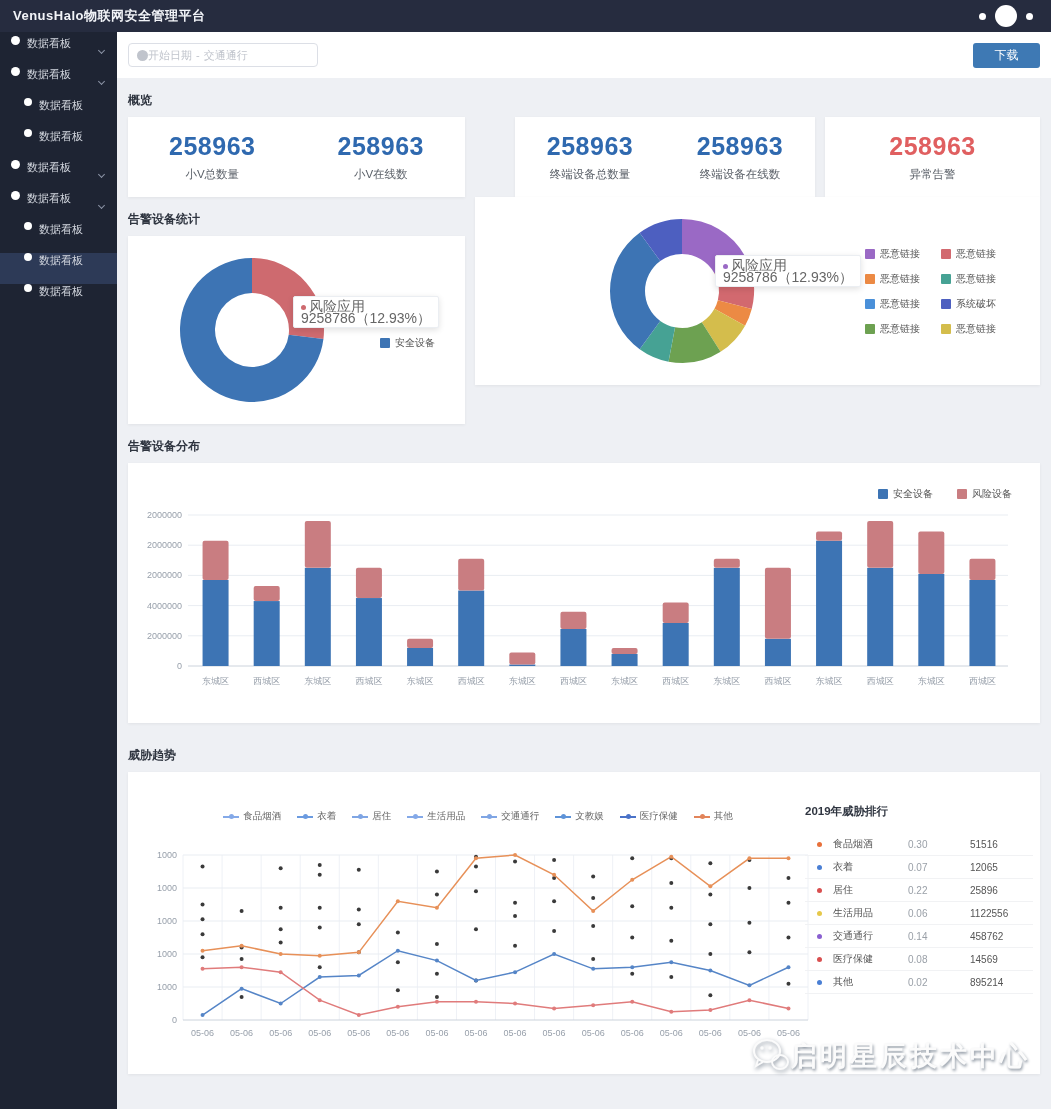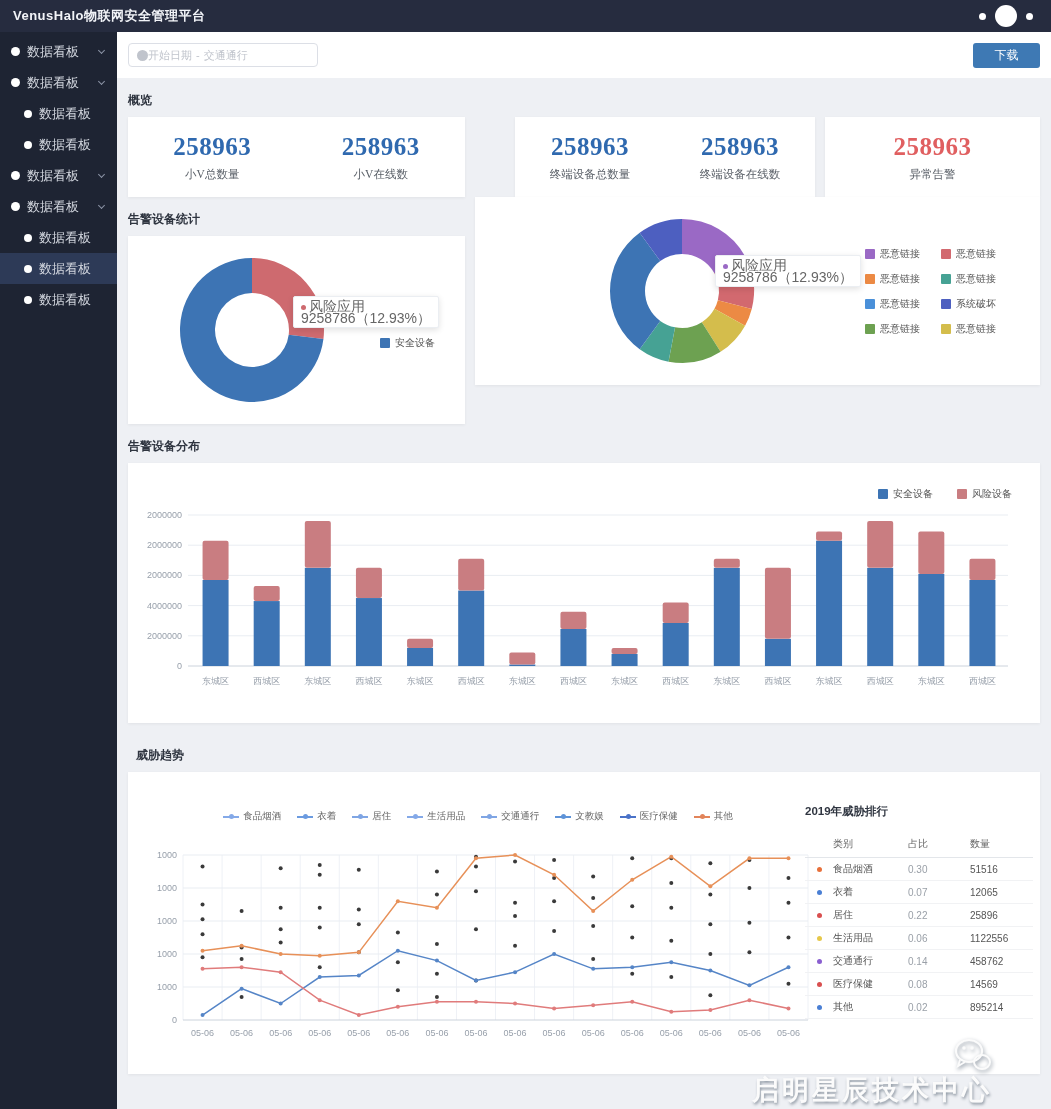--- a/index.html
+++ b/index.html
@@ -9,21 +9,21 @@
 
   
   .header{position:absolute;left:0;top:0;width:1051px;height:32px;background:#262c3f;display:flex;align-items:center;z-index:5;}
   .header-title{color:#f2f4f8;font-size:13px;font-weight:bold;padding-left:13px;letter-spacing:.5px;}
   .header-right{margin-left:auto;display:flex;align-items:center;gap:9px;padding-right:18px;}
   .hdot{width:7px;height:7px;border-radius:50%;background:#fff;}
   .avatar{width:22px;height:22px;border-radius:50%;background:#fff;}
 
   
   .sidebar{position:absolute;left:0;top:32px;width:117px;height:1077px;background:#1e2433;padding-top:4px;}
-  .sb-item{height:31px;display:flex;align-items:center;color:#d4d8e0;font-size:13px;cursor:pointer;position:relative;}
+  .sb-item{height:31px;display:flex;align-items:flex-start;color:#d4d8e0;font-size:11px;cursor:pointer;position:relative;}
   .sb-item.lvl1{padding-left:11px;}
   .sb-item.lvl2{padding-left:24px;}
   .sb-item.active{background:#2d3a57;}
   .sb-dot{width:9px;height:9px;border-radius:50%;background:#fff;margin-right:7px;flex:none;}
   .lvl2 .sb-dot{width:8px;height:8px;}
   .chev{width:5px;height:5px;border-right:1.4px solid #8b93a6;border-bottom:1.4px solid #8b93a6;transform:rotate(45deg);position:absolute;right:13px;top:12px;}
 
   
   .main{position:absolute;left:117px;top:32px;width:934px;height:1077px;background:#eef0f4;}
   .toolbar{height:46px;background:#fff;display:flex;align-items:center;padding:0 11px;position:relative;}
@@ -34,21 +34,21 @@
   .download-btn{margin-left:auto;width:67px;height:25px;background:#3e79b4;color:#fff;font-size:12px;border:none;border-radius:3px;cursor:pointer;}
 
   .content{padding:0 11px;}
   .section-label{font-size:12px;font-weight:bold;color:#2f3540;margin:14px 0 8px 0;}
 
   .cards-row{display:flex;gap:10px;}
   .card{background:#fff;height:80px;display:flex;align-items:center;justify-content:space-around;box-shadow:0 1px 3px rgba(0,0,0,0.06);}
   .card.c1{width:337px;}
   .card.c2{width:300px;margin-left:40px;}
   .card.c3{width:215px;}
-  .stat{text-align:center;font-family:Liberation Serif, serif;}
+  .stat{text-align:center;}
   .stat-val{font-size:25px;font-weight:bold;letter-spacing:.5px;}
   .stat-val.blue{color:#2f69af;}
   .stat-val.red{color:#e05f60;}
   .stat-label{font-size:11.5px;color:#5a6068;margin-top:6px;}
 
   .donut-row{display:flex;gap:10px;}
   .donut-col1{width:337px;}
   .donut-col2{width:565px;}
   .panel{background:#fff;box-shadow:0 1px 3px rgba(0,0,0,0.06);position:relative;}
   .donut-panel{height:188px;}
@@ -73,21 +73,21 @@
   .tt-title{font-size:11.5px;font-weight:bold;color:#2f3540;margin-bottom:14px;}
   .tt-head{display:flex;border-bottom:1px solid #e3e6ea;padding:4px 0 6px 0;font-size:10px;color:#666;}
   .tt-row{display:flex;align-items:center;border-bottom:1px solid #f1f2f4;height:23px;font-size:10px;color:#555;}
   .col-dot{width:28px;display:flex;justify-content:center;}
   .row-dot{width:5px;height:5px;border-radius:50%;}
   .col-cat{width:75px;}
   .col-ratio{width:62px;color:#9aa0a8;}
   .tt-head .col-ratio{color:#666;}
   .col-cnt{flex:1;}
 
-  .watermark{position:absolute;left:752px;top:1038px;display:flex;align-items:flex-end;gap:0;z-index:6;flex-direction:column;}
+  .watermark{position:absolute;left:752px;top:1038px;display:flex;align-items:flex-start;gap:0;z-index:6;}
   .wm-text{font-size:27px;font-weight:bold;color:#fbfbfb;letter-spacing:3px;text-shadow:1px 2px 3px #9099a4;}
   .footer{position:absolute;left:117px;bottom:0;width:934px;height:26px;display:flex;align-items:center;justify-content:center;}
   .footer-text{font-size:9.5px;color:#a6acb5;}
 </style>
 </head>
 <body>
 
 <div class="app">
 
   <div class="header">
@@ -333,21 +333,21 @@
             <text x="752.1875" y="181" text-anchor="middle" class="tick">西城区</text>
             <rect x="790.3125" y="70.89" width="26" height="92.11" fill="#3d74b4"></rect>
             <rect x="790.3125" y="28.61" width="26" height="42.28" rx="2" fill="#c97d81"></rect>
             <text x="803.3125" y="181" text-anchor="middle" class="tick">东城区</text>
             <rect x="841.4375" y="76.93" width="26" height="86.07" fill="#3d74b4"></rect>
             <rect x="841.4375" y="55.790000000000006" width="26" height="21.14" rx="2" fill="#c97d81"></rect>
             <text x="854.4375" y="181" text-anchor="middle" class="tick">西城区</text>
           </svg>
       </div>
 
-      <div class="section-label" style="margin-top:24px;margin-left:8px;">威胁趋势</div>
+      <div class="section-label" style="margin-top:24px;">威胁趋势</div>
       <div class="panel line-panel">
         <div class="line-legend" id="line-legend">
             <div class="ll-item">
               <span class="ll-marker" style="background: rgb(132, 169, 232);">
                 <i style="background: rgb(132, 169, 232);"></i>
               </span>
               <span>食品烟酒</span>
             </div>
             <div class="ll-item">
               <span class="ll-marker" style="background: rgb(107, 155, 224);">
@@ -554,26 +554,20 @@
             <text x="416.09375" y="206" text-anchor="middle" class="tick">05-06</text>
             <text x="455.15625" y="206" text-anchor="middle" class="tick">05-06</text>
             <text x="494.21875" y="206" text-anchor="middle" class="tick">05-06</text>
             <text x="533.28125" y="206" text-anchor="middle" class="tick">05-06</text>
             <text x="572.34375" y="206" text-anchor="middle" class="tick">05-06</text>
             <text x="611.40625" y="206" text-anchor="middle" class="tick">05-06</text>
             <text x="650.46875" y="206" text-anchor="middle" class="tick">05-06</text>
           </svg>
         <div class="threat-table">
           <div class="tt-title">2019年威胁排行</div>
-          <div class="tt-head">
-            <span class="col-dot"></span>
-            <span class="col-cat">类别</span>
-            <span class="col-ratio">占比</span>
-            <span class="col-cnt">数量</span>
-          </div>
           <div id="tt-body">
               <div class="tt-row">
                 <span class="col-dot">
                   <span class="row-dot" style="background: rgb(232, 112, 58);"></span>
                 </span>
                 <span class="col-cat">食品烟酒</span>
                 <span class="col-ratio">0.30</span>
                 <span class="col-cnt">51516</span>
               </div>
               <div class="tt-row">

